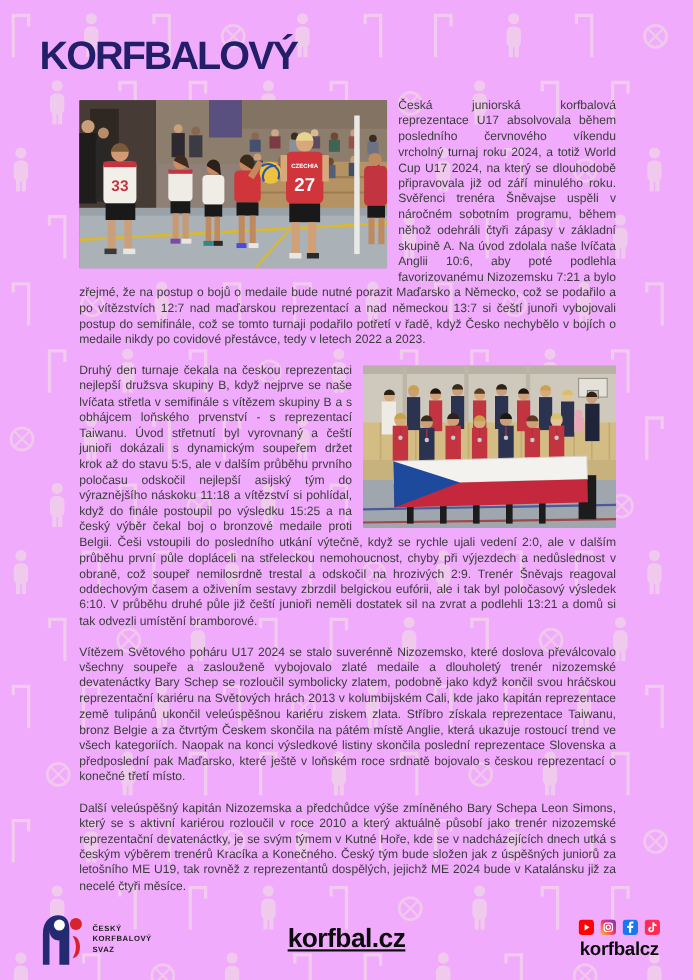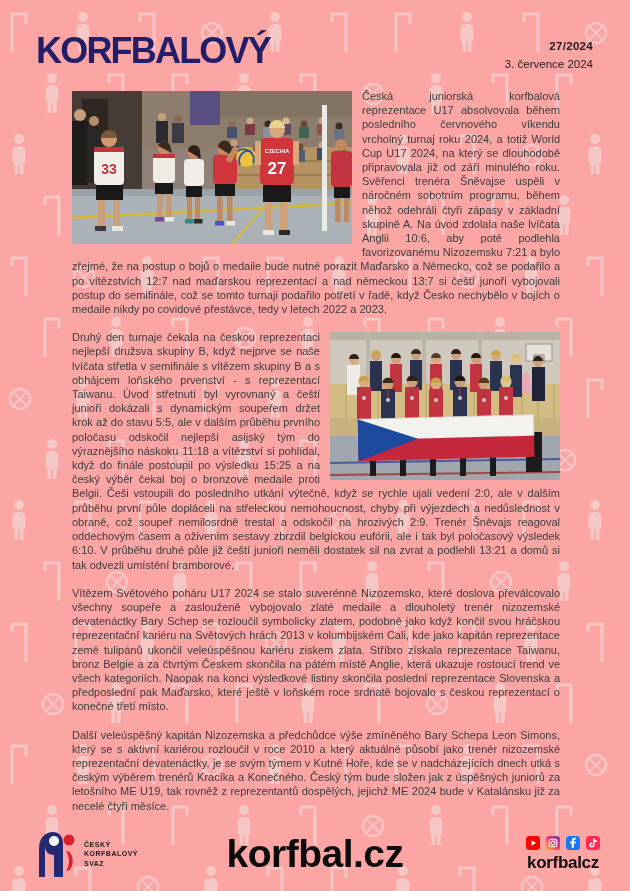--- a/index.html
+++ b/index.html
@@ -1,17 +1,17 @@
 <!DOCTYPE html>
 <html><head>
 <meta charset="utf-8">
 <style>
   html,body{margin:0;padding:0;background:#9a9a9a;}
   .page{
-    width:630px;height:891px;margin:0 auto;background:#fca5a5;
+    width:630px;height:891px;margin:0 auto;background:#f0abfc;
     position:relative;overflow:hidden;
     font-family:"Liberation Sans",sans-serif;
   }
   .bg-pattern{position:absolute;inset:0;z-index:0;pointer-events:none;}
   .content{position:relative;z-index:1;height:100%;}
 
   
   .hdr{padding:34px 36px 0 36px;position:relative;}
   .hdr h1{
     margin:0;color:#221e68;font-weight:bold;
@@ -37,21 +37,21 @@
   
   footer{
     position:absolute;left:0;right:0;bottom:7px;height:60px;z-index:1;
     display:flex;align-items:center;justify-content:space-between;
     padding:0 30px;
   }
   .org{display:flex;align-items:center;gap:8px;}
   .org-text{font-size:7px;font-weight:700;letter-spacing:.5px;color:#1d1d1d;line-height:9.5px;}
   .site{
     position:absolute;left:50%;transform:translateX(-50%);
-    font-size:39px;font-weight:700;color:#0c0c0c;letter-spacing:-.5px;
+    font-size:24px;font-weight:700;color:#0c0c0c;letter-spacing:-.5px;text-decoration:underline;
   }
   .social{display:flex;flex-direction:column;align-items:center;gap:3px;margin-left:28px;}
   .icons{display:flex;gap:6px;}
   .icons svg{display:block;}
   .handle{font-size:17px;font-weight:700;color:#0c0c0c;letter-spacing:-.3px;}
 </style>
 </head>
 <body>
 
 <div class="page">
@@ -219,24 +219,20 @@
       <use href="#pat-ball" x="518" y="862" opacity="0.55"></use>
       <use href="#pat-person" x="582" y="862" opacity="0.55"></use>
     </svg>
 
   <div class="content">
 
     <div class="hdr">
       <h1>
         <span style="display:block">KORFBALOVÝ</span>
       </h1>
-      <div class="meta">
-        <div class="issue">27/2024</div>
-        <div class="date">3. července 2024</div>
-      </div>
     </div>
 
     <article>
 
       <p>
         
         <svg class="ph ph-left" viewBox="0 0 280 153" aria-hidden="true">
           <rect width="280" height="153" fill="#8f8178"></rect>
           <rect width="70" height="100" fill="#463c35"></rect>
           <rect x="10" y="8" width="26" height="84" fill="#2e2722"></rect>

